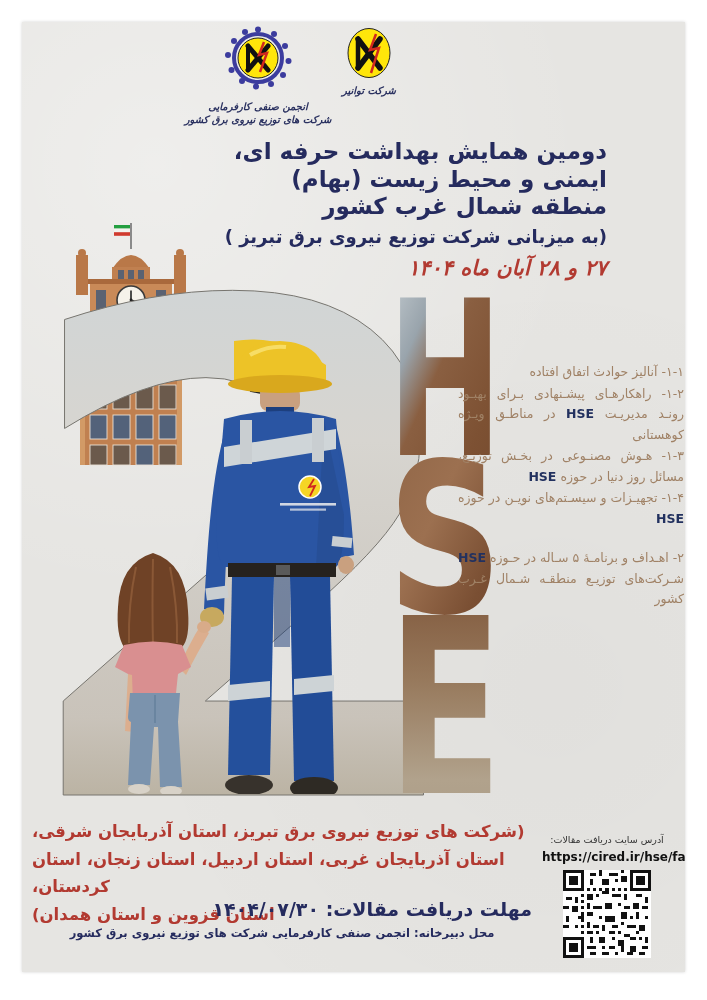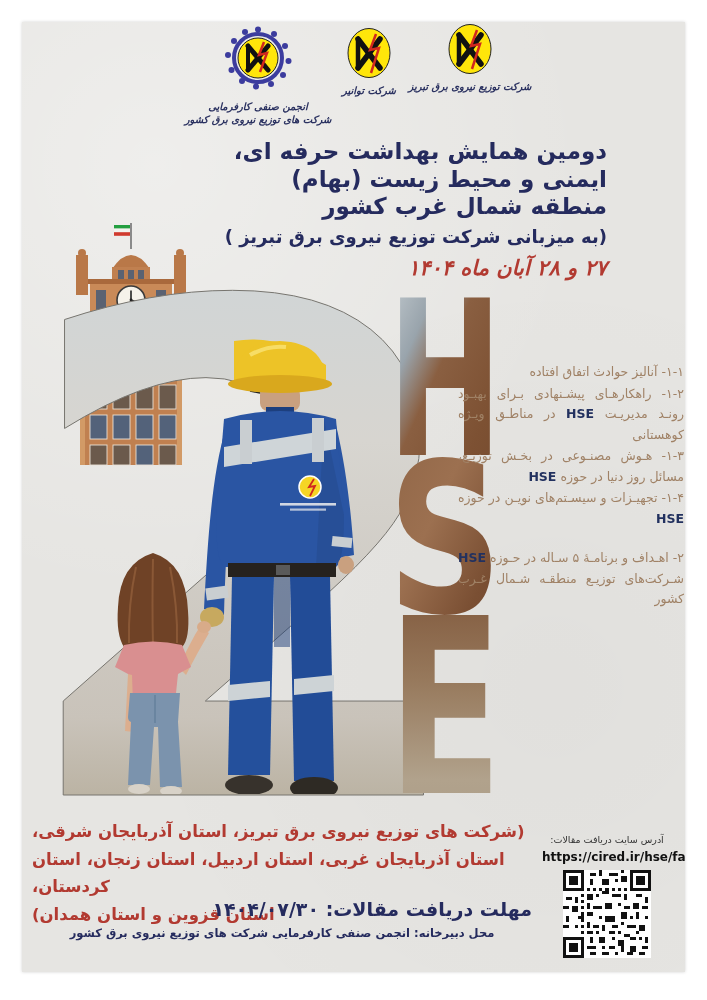--- a/index.html
+++ b/index.html
@@ -85,32 +85,20 @@
           <path d="M26 22 L46 46" fill="none"></path>
           <path d="M46 22 L26 46" fill="none"></path>
           <path d="M26 22 L26 46" fill="none" stroke-width="4"></path>
         </g>
         <path d="M42 18 L37 31 L45 29 L38 48" fill="none" stroke="#d0281e" stroke-width="2.5"></path>
       </svg>
       <div class="logo-caption">انجمن صنفی کارفرمایی</div>
       <div class="logo-caption">شرکت های توزیع نیروی برق کشور</div>
     </div>
 
-    <div class="logo-box" style="left:363px;top:2px;width:170px">
-      <svg width="44" height="52" viewBox="0 0 44 52">
-        <ellipse cx="22" cy="25" rx="21" ry="24.5" fill="#ffe60a" stroke="#222" stroke-width="1"></ellipse>
-        <g stroke="#111" stroke-width="5.5" stroke-linecap="round">
-          <path d="M11 11 L33 40" fill="none"></path>
-          <path d="M33 11 L11 40" fill="none"></path>
-          <path d="M11 11 L11 40" fill="none" stroke-width="4.5"></path>
-        </g>
-        <path d="M29 6 L23 22 L32 20 L24 45" fill="none" stroke="#d0281e" stroke-width="2.5"></path>
-      </svg>
-      <div class="logo-caption">شرکت توزیع نیروی برق تبریز</div>
-    </div>
 
     <div class="title-block rtl">
       <div class="title-line">دومین همایش بهداشت حرفه ای،</div>
       <div class="title-line">ایمنی و محیط زیست (بهام)</div>
       <div class="title-line">منطقه شمال غرب کشور</div>
       <div class="host-line">(به میزبانی شرکت توزیع نیروی برق تبریز )</div>
       <div class="date-line">۲۷ و ۲۸ آبان ماه ۱۴۰۴</div>
     </div>
 
     <svg class="abs" style="left:6px;top:193px" width="492" height="592" viewBox="0 0 492 592">

